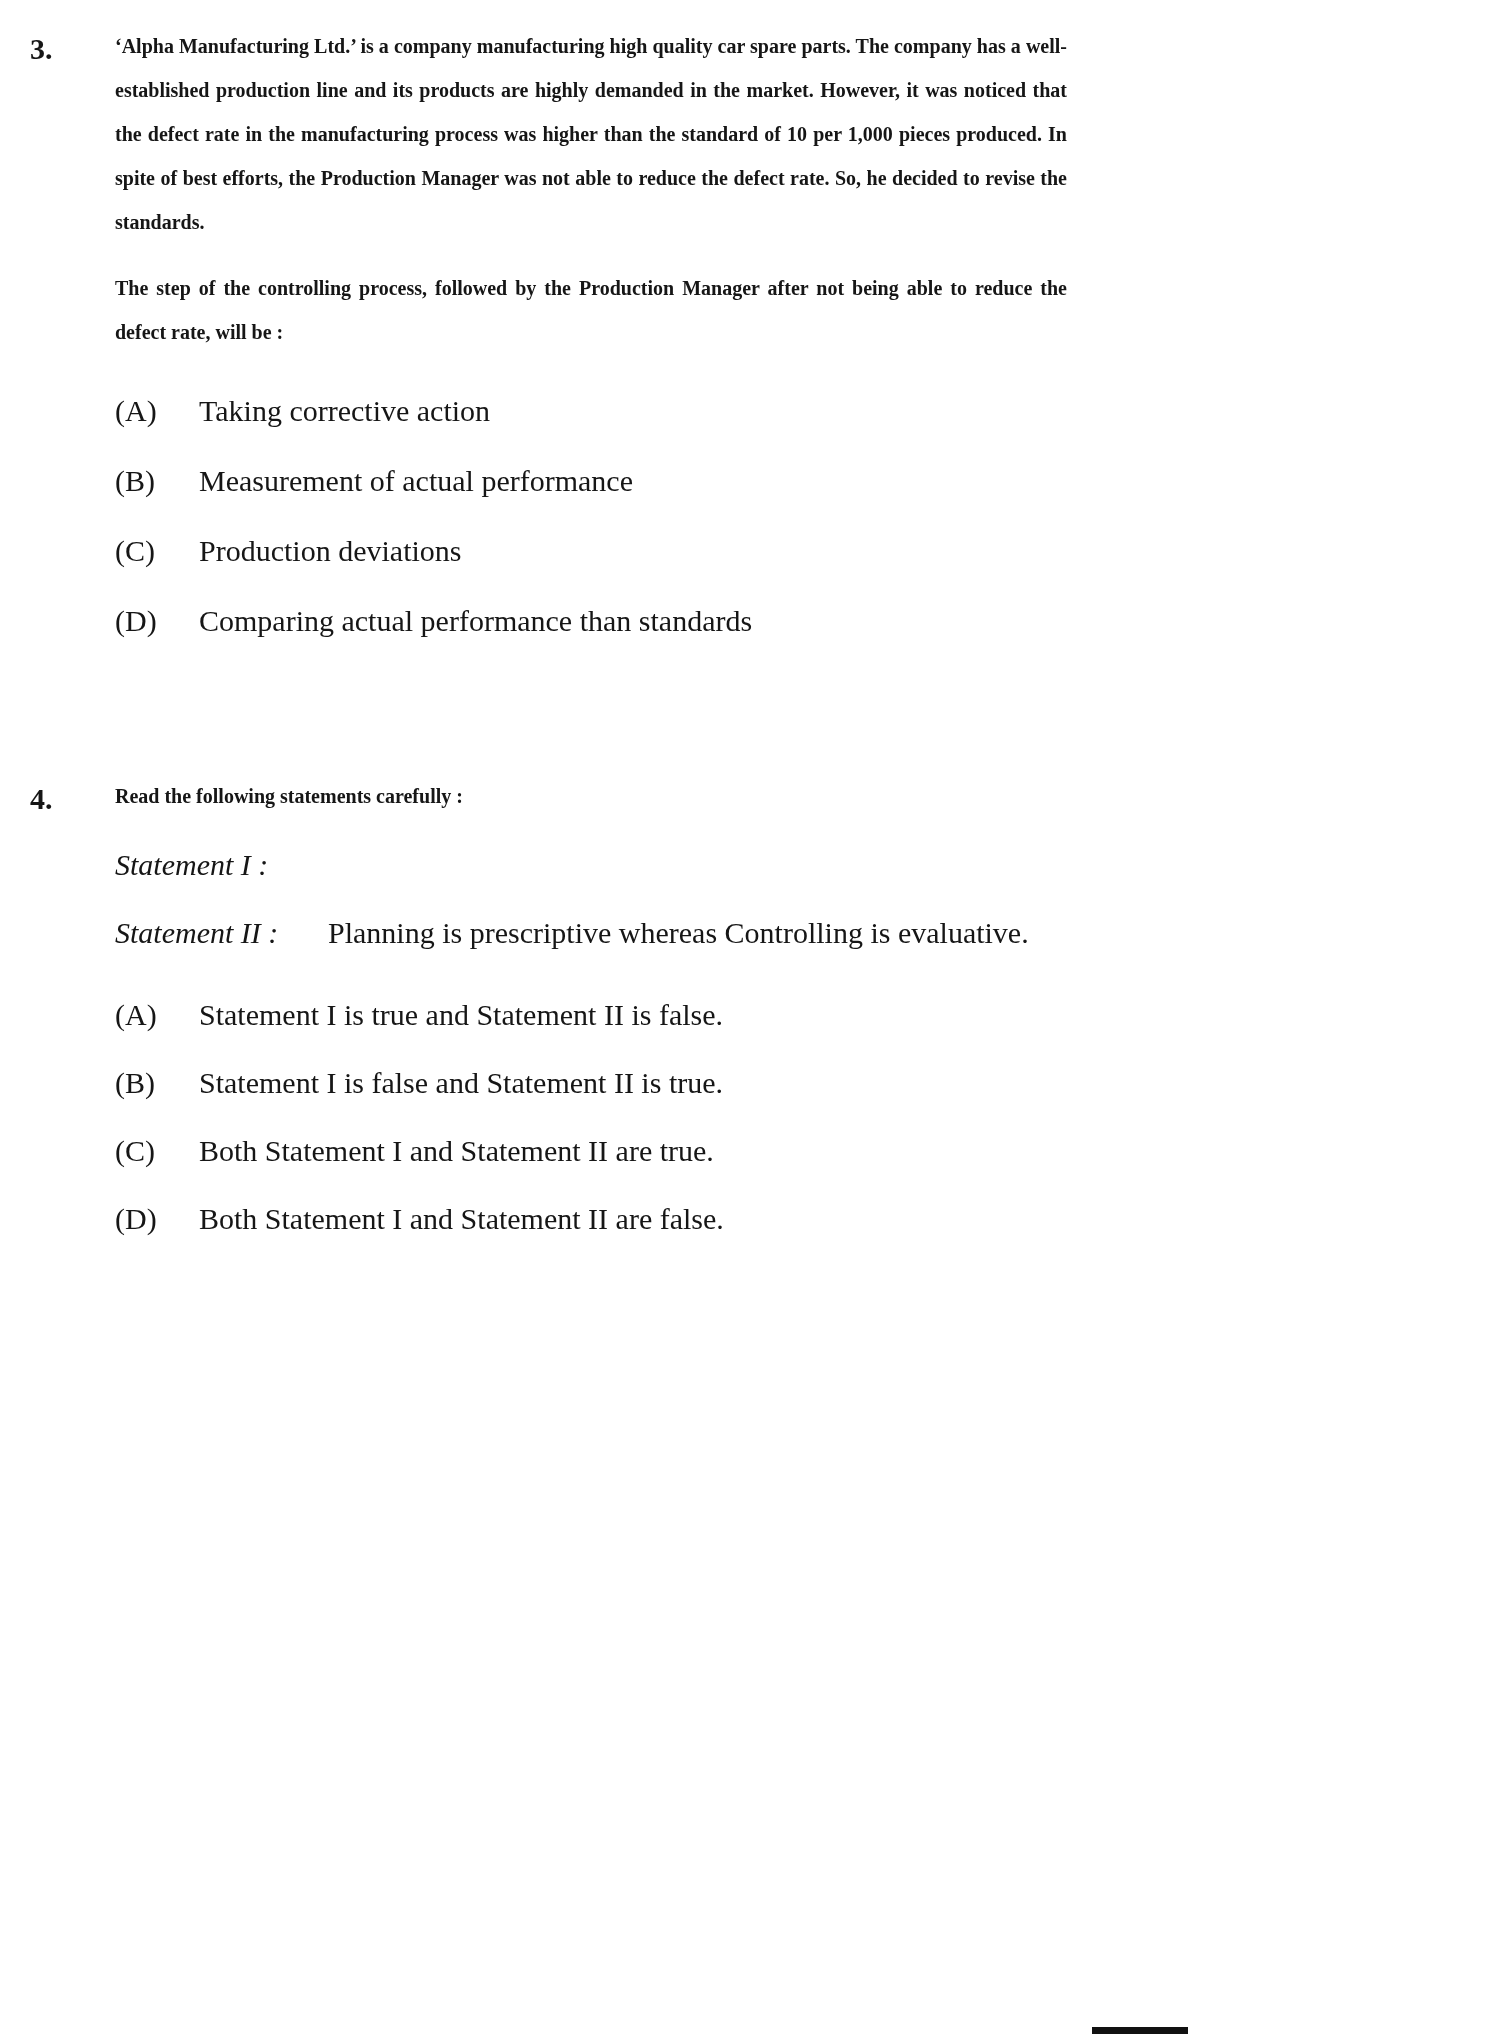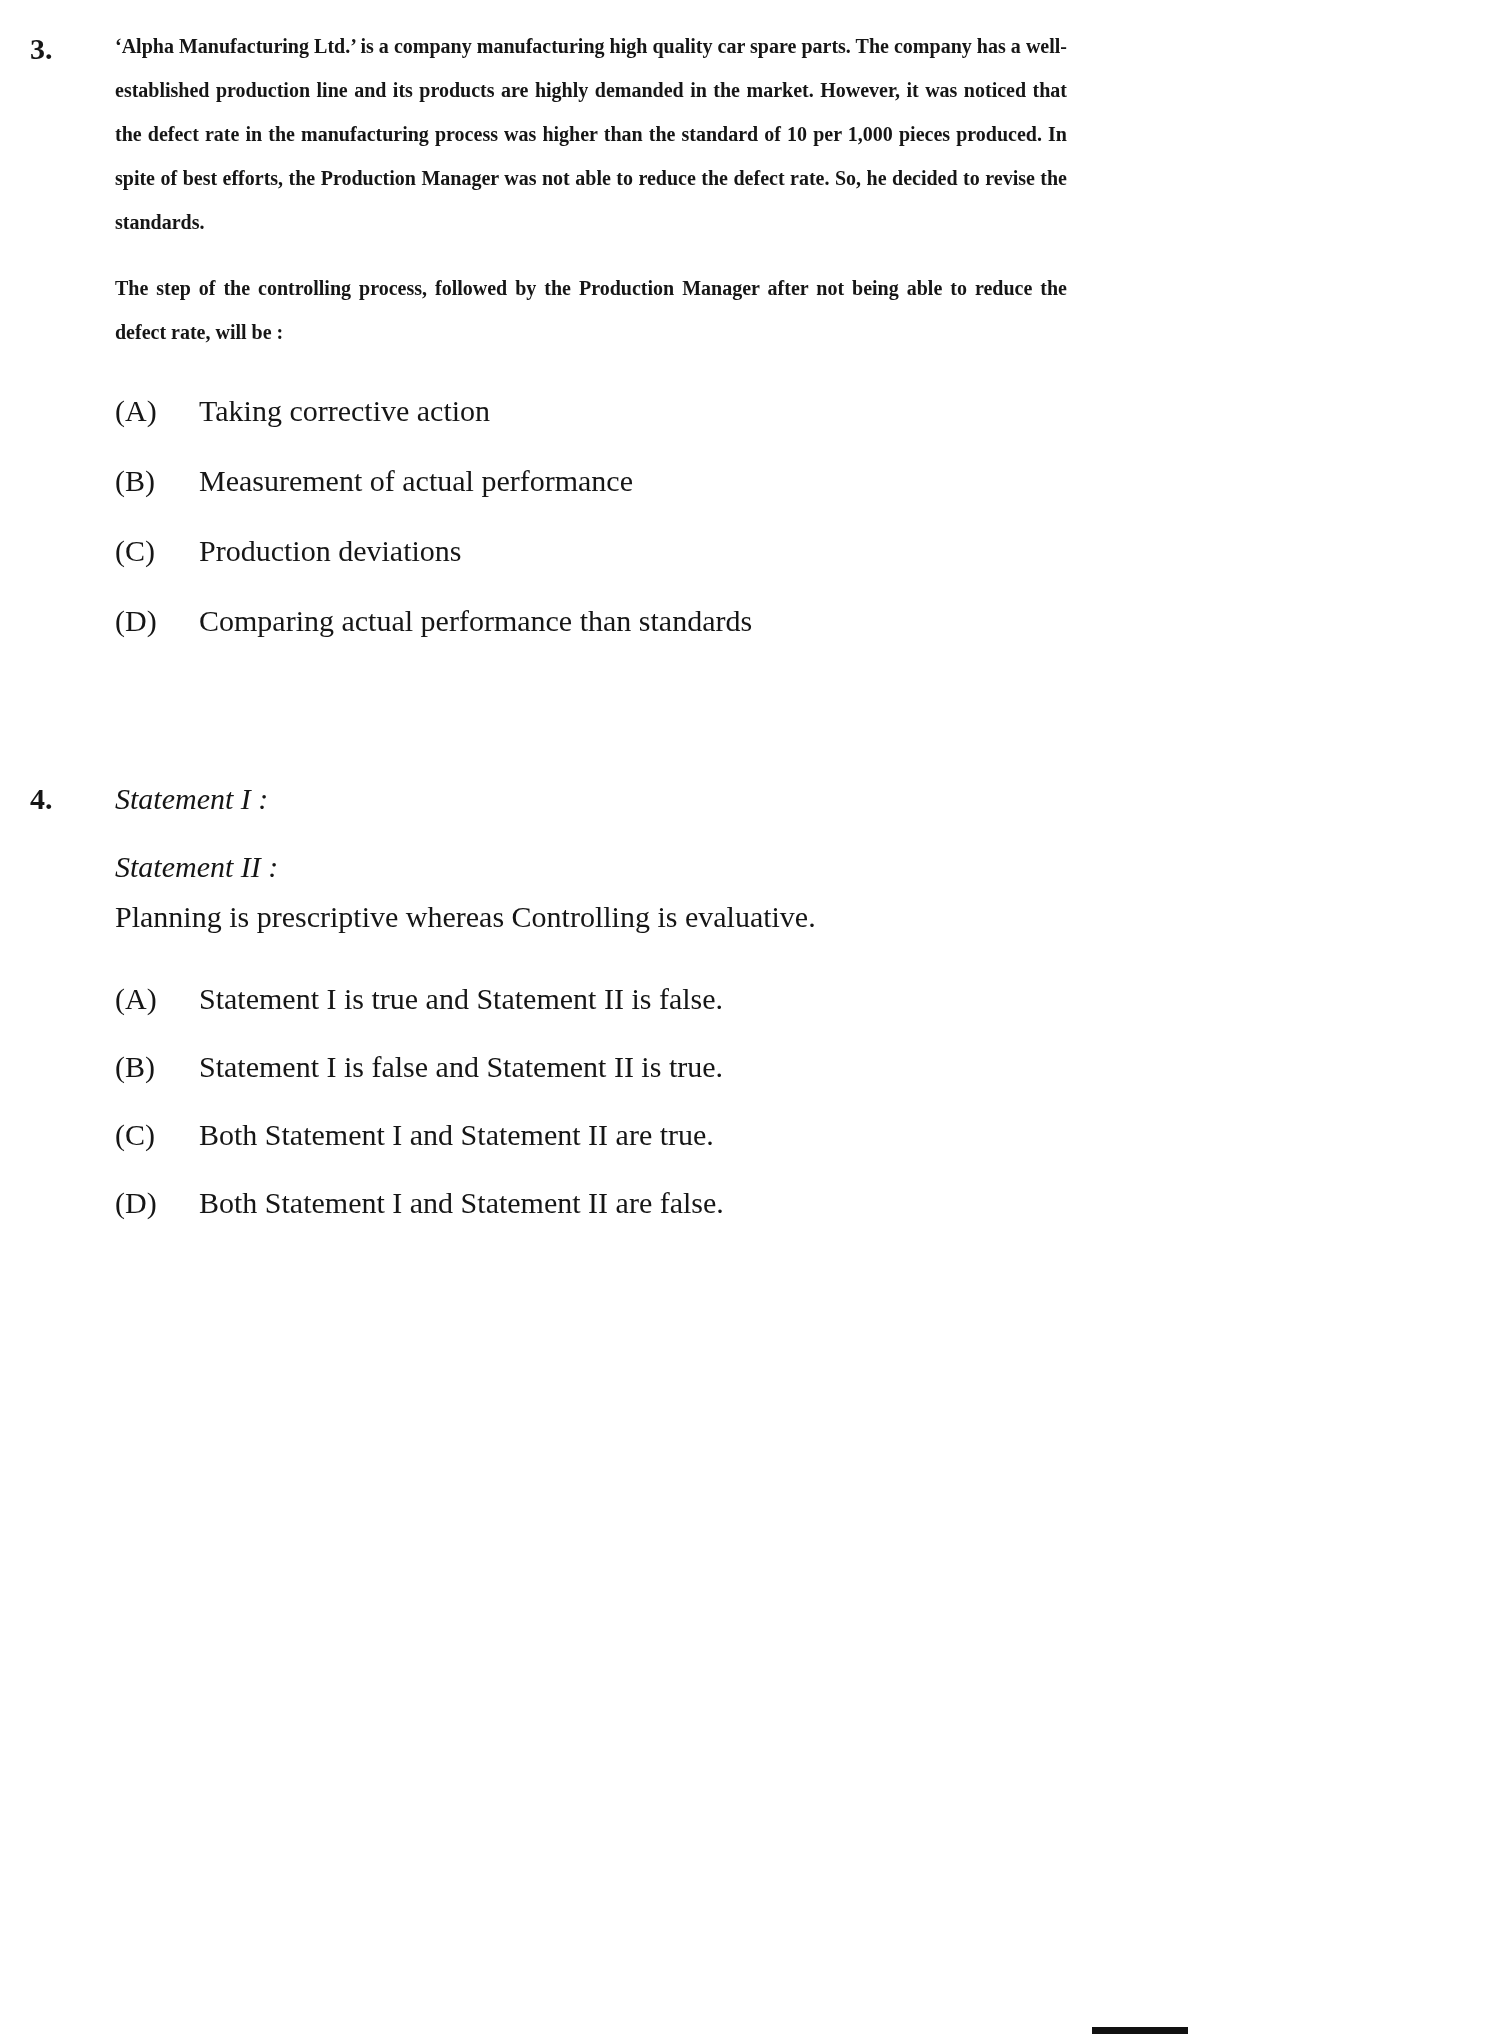--- a/index.html
+++ b/index.html
@@ -51,21 +51,20 @@
   .option-label {
     width: 84px;
     flex-shrink: 0;
   }
   .option-text { flex: 1; }
   .statement-row {
     display: flex;
     font-size: 30px;
     line-height: 50px;
     margin-bottom: 18px;
-    flex-direction: column;
   }
   .statement-label {
     width: 213px;
     flex-shrink: 0;
     font-style: italic;
   }
   .statement-text {
     flex: 1;
     text-align: justify;
   }
@@ -107,20 +106,21 @@
           <span class="option-label">(D)</span>
           <span class="option-text">Comparing actual performance than standards</span>
         </div>
       </div>
     </div>
   </div>
 
   <div class="question q4">
     <div class="qnum">4.</div>
     <div class="qbody">
+      <p class="para">Read the following statements carefully :</p>
 
       <div class="statement-row">
         <span class="statement-label">Statement I :</span>
       </div>
 
       <div class="statement-row">
         <span class="statement-label">Statement II :</span>
         <span class="statement-text">Planning is prescriptive whereas Controlling is evaluative.</span>
       </div>
 

